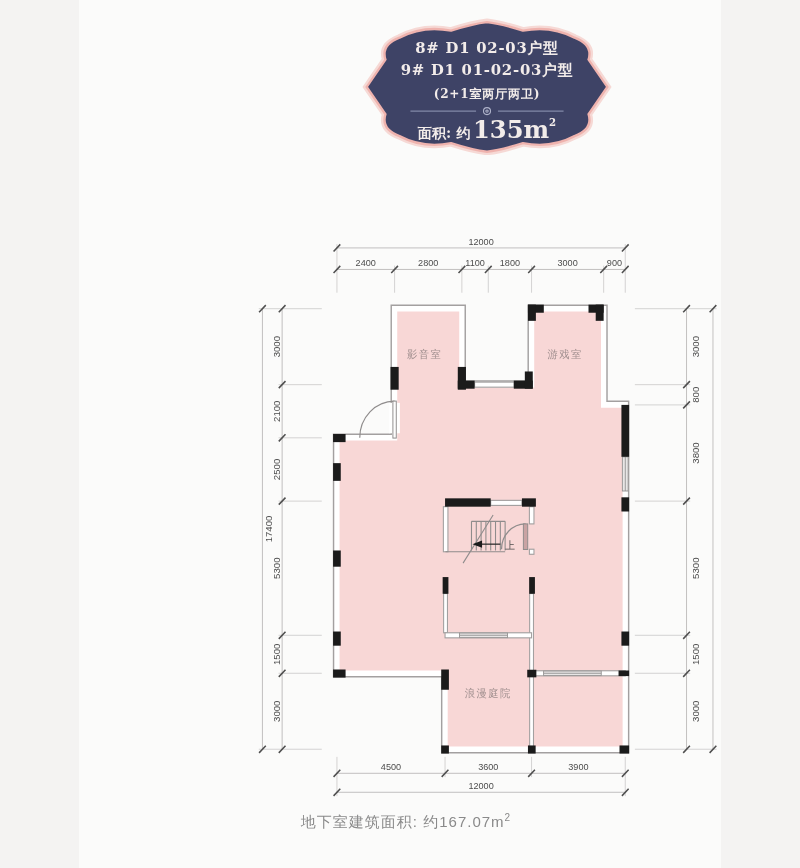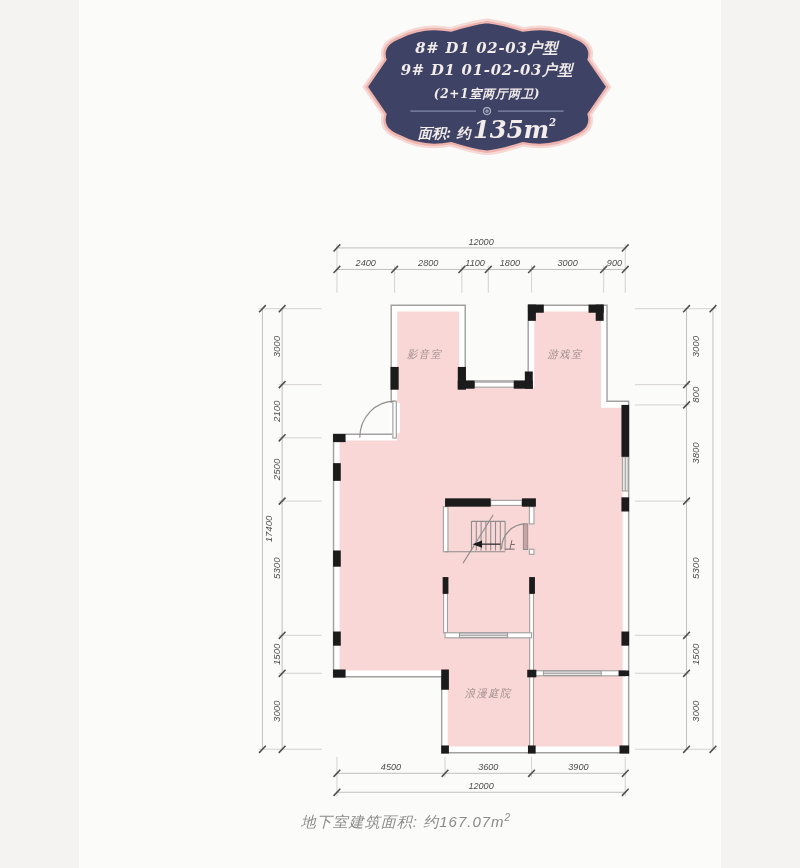--- a/index.html
+++ b/index.html
@@ -1,17 +1,17 @@
 <!DOCTYPE html>
 <html><head>
 <meta charset="utf-8">
 <style>
   html,body{margin:0;padding:0;}
   body{background:#f4f3f2;font-family:"Liberation Sans","DejaVu Sans",sans-serif;}
-  .page{position:relative;width:642px;height:868px;background:#fbfbfa;overflow:hidden;margin:0 auto;font-style:italic;}
+  .page{position:relative;width:642px;height:868px;background:#fbfbfa;overflow:hidden;margin:0 auto;}
   .badge-svg{position:absolute;left:283px;top:18px;width:250px;height:137px;}
   .badge-shape{fill:#3e4366;stroke:#efb3ae;stroke-width:3;}
   .badge-halo{fill:none;stroke:#f6d9d5;stroke-width:9;}
   .badge-text{fill:#f2ecea;font-family:"DejaVu Serif","Liberation Serif",serif;font-weight:bold;}
   .bt-line12{font-size:19px;letter-spacing:1px;}
   .bt-line3{font-size:15.5px;letter-spacing:1px;}
   .bt-area{font-size:18px;}
   .bt-big{font-size:31px;}
   .bt-sup{font-size:13px;}
   .divider-line{stroke:#8289a8;stroke-width:1.4;}

